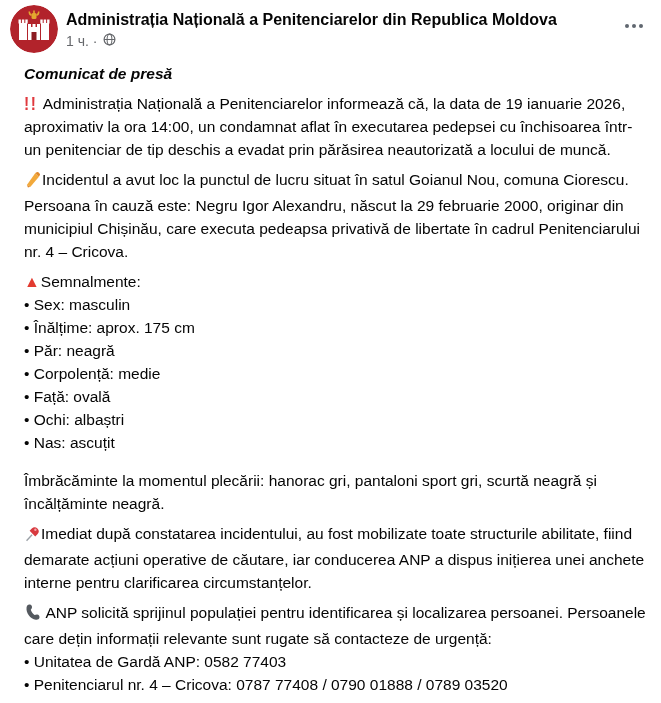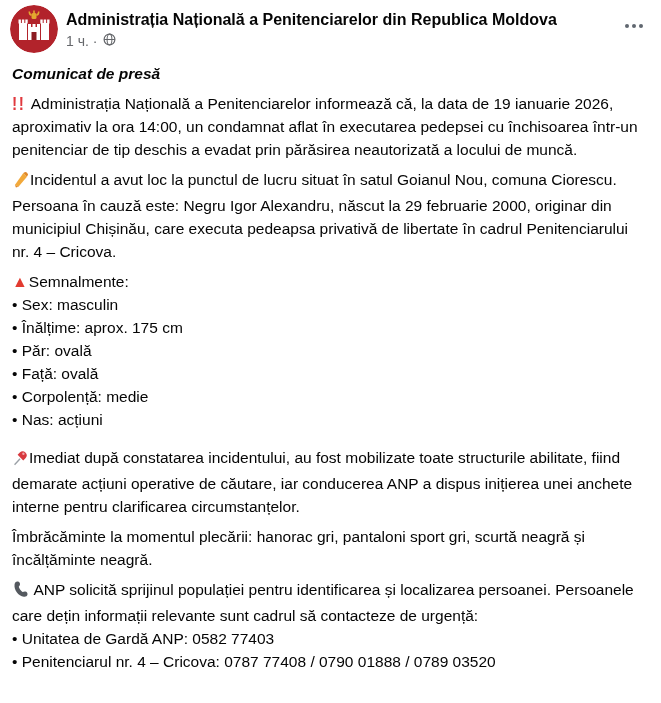--- a/index.html
+++ b/index.html
@@ -36,21 +36,21 @@
   .meta{display:flex;align-items:flex-end;gap:4px;margin-top:2px;
     font-size:14px;color:var(--muted);line-height:18px;cursor:pointer;}
   .globe{display:inline-block;margin-left:1px;}
   .menu-btn{
     position:absolute;top:18px;right:16px;display:flex;gap:3px;
     padding:6px 2px;cursor:pointer;align-items:center;
   }
   .menu-btn .dot{width:4px;height:4px;border-radius:50%;background:#606770;}
 
   
-  .body{padding:9px 12px 0 12px;font-size:15.5px;line-height:23px;color:var(--text);}
+  .body{padding:9px 12px 0 24px;font-size:15.5px;line-height:23px;color:var(--text);}
   .body p{margin:0 0 7px 0;}
   .post-title{font-weight:700;font-style:italic;}
   .line{line-height:23px;}
   .signs-block{margin-bottom:15px;}
   .contact-block{margin-bottom:0;}
 
   
   .emj{display:inline-block;vertical-align:-3px;}
   .excl{
     display:inline-block;color:var(--excl-red);font-weight:700;
@@ -120,36 +120,37 @@
     <p><span class="emj"><svg width="18" height="18" viewBox="0 0 20 20">
           <path d="M3.2 16.8 L12.6 3.4 L16.6 7.4 L7.2 18.6 Z" fill="var(--megaphone)"></path>
           <path d="M12.6 3.4 L16.6 7.4 L17.8 5.4 C18 4 16 2 14.6 2.2 Z" fill="var(--megaphone-dark)"></path>
           <path d="M3.2 16.8 L7.2 18.6 L4.4 19.4 Z" fill="var(--megaphone-dark)"></path>
         </svg></span><span>Incidentul a avut loc la punctul de lucru situat în satul Goianul Nou, comuna Ciorescu. Persoana în cauză este: Negru Igor Alexandru, născut la 29 februarie 2000, originar din municipiul Chișinău, care executa pedeapsa privativă de libertate în cadrul Penitenciarului nr. 4 – Cricova.</span></p>
 
     <div class="signs-block">
       <div class="line"><span class="tri">▲</span><span>Semnalmente:</span></div>
       <div class="line">• Sex: masculin</div>
       <div class="line">• Înălțime: aprox. 175 cm</div>
-      <div class="line">• Păr: ovală</div>
+      <div class="line">• Păr: neagră</div>
+      <div class="line">• Corpolență: medie</div>
       <div class="line">• Față: ovală</div>
-      <div class="line">• Corpolență: medie</div>
-      <div class="line">• Nas: acțiuni</div>
+      <div class="line">• Ochi: albaștri</div>
+      <div class="line">• Nas: ascuțit</div>
     </div>
+
+    <p>Îmbrăcăminte la momentul plecării: hanorac gri, pantaloni sport gri, scurtă neagră și încălțăminte neagră.</p>
 
     <p><span class="emj"><svg width="17" height="17" viewBox="0 0 20 20">
           <line x1="3" y1="18.5" x2="9.5" y2="11.5" stroke="var(--pin-gray)" stroke-width="1.6"></line>
           <path d="M9.2 4.2 a4.6 4.6 0 1 1 6.6 6.6 l-2.6 2.6 -6.6 -6.6 Z" fill="var(--pin-red)"></path>
           <circle cx="13.4" cy="5.6" r="1.4" fill="#f0a7ab"></circle>
         </svg></span><span>Imediat după constatarea incidentului, au fost mobilizate toate structurile abilitate, fiind demarate acțiuni operative de căutare, iar conducerea ANP a dispus inițierea unei anchete interne pentru clarificarea circumstanțelor.</span></p>
 
-    <p>Îmbrăcăminte la momentul plecării: hanorac gri, pantaloni sport gri, scurtă neagră și încălțăminte neagră.</p>
-
     <div class="contact-block">
       <span class="emj"><svg width="18" height="18" viewBox="0 0 20 20">
           <path d="M5.2 2.2 c1.8 0 3 1.2 3 3 c0 1 -0.5 1.9 -1 2.8 c1 2.1 3 4.1 5 5.1 c0.9 -0.5 1.9 -1 2.8 -1 c1.8 0 3 1.2 3 3 c0 1.9 -1.7 3 -3.6 3 c-6.4 0 -12.2 -5.8 -12.2 -12.3 c0 -1.9 1.1 -3.6 3 -3.6 Z" fill="var(--phone-gray)" transform="rotate(8 10 10)"></path>
-        </svg></span><span> ANP solicită sprijinul populației pentru identificarea și localizarea persoanei. Persoanele care dețin informații relevante sunt cadrul să contacteze de urgență:</span>
+        </svg></span><span> ANP solicită sprijinul populației pentru identificarea și localizarea persoanei. Persoanele care dețin informații relevante sunt rugate să contacteze de urgență:</span>
       <div class="line">• Unitatea de Gardă ANP: 0582 77403</div>
       <div class="line">• Penitenciarul nr. 4 – Cricova: 0787 77408 / 0790 01888 / 0789 03520</div>
     </div>
 
   </div>
 </div>
 
 </body></html>

